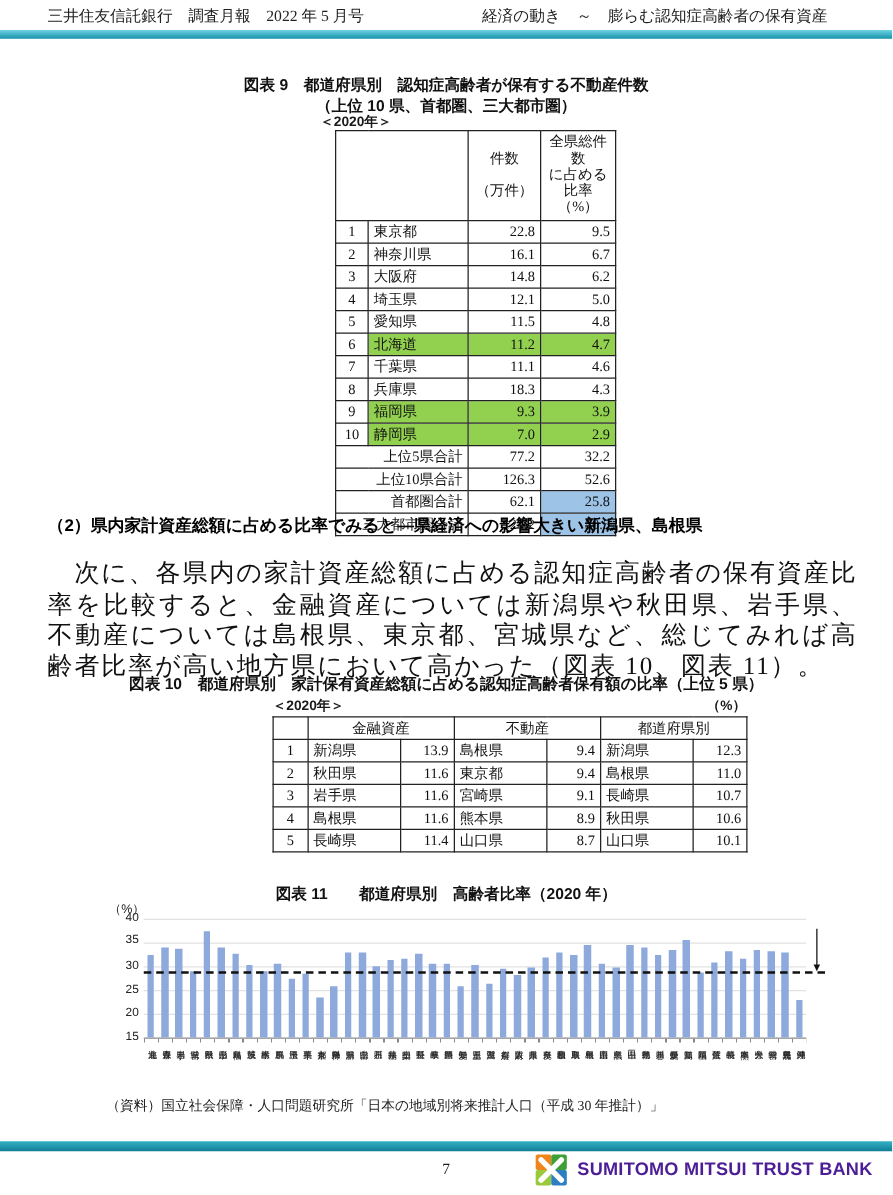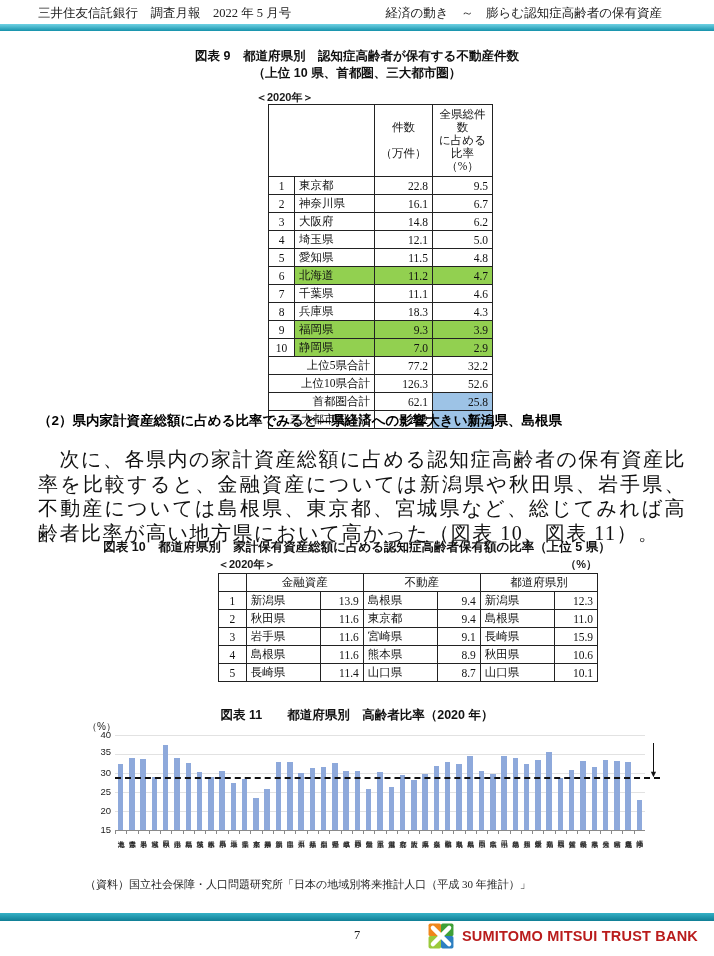--- a/index.html
+++ b/index.html
@@ -8,21 +8,21 @@
 
   
   .doc-header { position:absolute; top:5px; left:0; right:0; display:flex;
                 justify-content:space-between; padding:0 52px 0 38px; font-size:12.5px; color:#222; }
   .top-rule { position:absolute; top:24px; left:0; width:714px; height:7px;
               background:linear-gradient(#6fd2e4,#1692ab); }
 
   
   .fig-title { position:absolute; left:0; width:714px; text-align:center; font-weight:bold;
                font-family:"Liberation Sans","DejaVu Sans",sans-serif; font-size:12.5px; color:#111; }
-  .fig9-title { top:48px; line-height:17px; }
+  .fig9-title { top:60px; line-height:17px; }
   .year-label { position:absolute; font-family:"Liberation Sans",sans-serif; font-weight:bold; font-size:11px; }
 
   
   table.dtable { position:absolute; border-collapse:collapse; table-layout:fixed;
                  font-size:11.5px; color:#111; }
   table.dtable td { border:1px solid #222; padding:0 4px; height:17px; overflow:hidden; white-space:nowrap; }
   .fig9-table { left:268px; top:104px; width:224px; }
   .fig9-table td.head { white-space:pre-line; text-align:center; vertical-align:middle;
                         line-height:13px; padding:3px 2px; }
   td.rank { text-align:center; padding:0 1px; }
@@ -67,21 +67,21 @@
   .ann-head { position:absolute; left:564px; top:49px; font-size:9px; color:#111; }
 
   .source-note { position:absolute; left:85px; top:877px; font-size:11px; color:#222; }
 
   
   .footer-rule { position:absolute; top:913px; left:0; width:714px; height:8px;
                  background:linear-gradient(#35b1c6,#107e95); }
   .page-number { position:absolute; top:928px; left:0; width:714px; text-align:center; font-size:12.5px; }
   .footer-logo { position:absolute; top:923px; right:16px; display:flex; align-items:center; gap:8px; }
   .footer-logo .bank-name { font-family:"Liberation Sans","DejaVu Sans",sans-serif; font-weight:bold;
-                            font-size:14.5px; color:#b91c1c; letter-spacing:0.2px; }
+                            font-size:14.5px; color:#4c1d95; letter-spacing:0.2px; }
 </style>
 </head>
 <body>
 
 <div class="page">
 
   <div class="doc-header">
     <span>三井住友信託銀行　調査月報　2022 年 5 月号</span>
     <span>経済の動き　～　膨らむ認知症高齢者の保有資産</span>
   </div>
@@ -237,21 +237,21 @@
           <td class="name">島根県</td>
           <td class="num">11.0</td>
         </tr>
         <tr>
           <td class="rank">3</td>
           <td class="name">岩手県</td>
           <td class="num">11.6</td>
           <td class="name">宮崎県</td>
           <td class="num">9.1</td>
           <td class="name">長崎県</td>
-          <td class="num">15.9</td>
+          <td class="num">10.7</td>
         </tr>
         <tr>
           <td class="rank">4</td>
           <td class="name">島根県</td>
           <td class="num">11.6</td>
           <td class="name">熊本県</td>
           <td class="num">8.9</td>
           <td class="name">秋田県</td>
           <td class="num">10.6</td>
         </tr>

